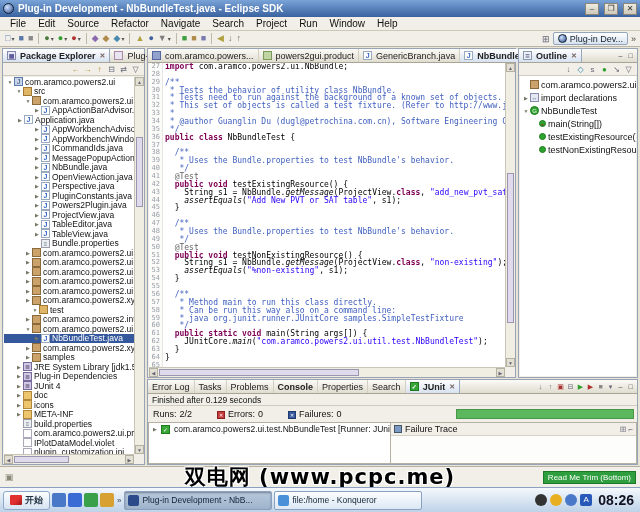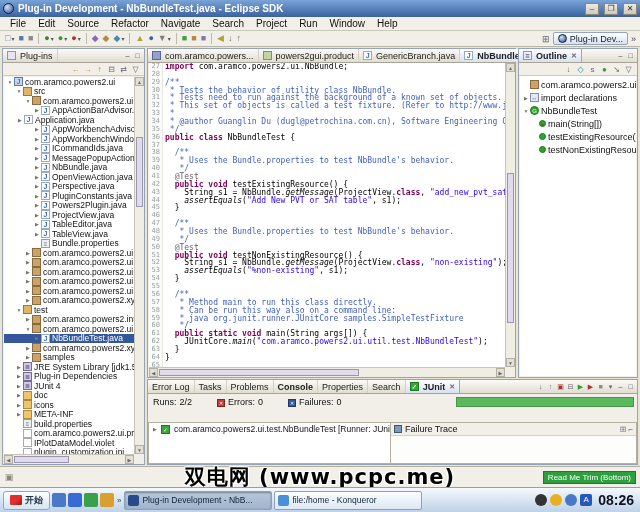--- a/index.html
+++ b/index.html
@@ -219,20 +219,25 @@
       <span class="persp-btn">
         <span class="app-icon" style="width:9px;height:9px"></span>
         <span>Plug-in Dev...</span>
       </span>
       <span class="persp-more">»</span>
     </span>
   </div>
 
   <div class="panel" id="pkg">
     <div class="vtabs" id="pkg-tabs">
+        <span class="vtab active">
+          <span class="ticn package-explorer-icon"></span>
+          <span>Package Explorer</span>
+          <span class="tab-close">✕</span>
+        </span>
         <span class="vtab">
           <span class="ticn plugins-icon"></span>
           <span>Plug-ins</span>
         </span>
         <span class="trim">
           <span>–</span>
           <span>□</span>
         </span>
       </div>
     <div class="viewbar" id="pkg-toolbar">
@@ -357,21 +362,21 @@
         <div class="trow" style="padding-left: 20px;">
           <span class="tarrow">▶</span>
           <span class="ticn package-icon"></span>
           <span>com.aramco.powers2.ui.wizards</span>
         </div>
         <div class="trow" style="padding-left: 20px;">
           <span class="tarrow">▶</span>
           <span class="ticn package-icon"></span>
           <span>com.aramco.powers2.xyplot.data</span>
         </div>
-        <div class="trow" style="padding-left: 11px;">
+        <div class="trow" style="padding-left: 27px;">
           <span class="tarrow">▼</span>
           <span class="ticn source-folder-icon"></span>
           <span>test</span>
         </div>
         <div class="trow" style="padding-left: 20px;">
           <span class="tarrow">▶</span>
           <span class="ticn package-icon"></span>
           <span>com.aramco.powers2.internal.ui</span>
         </div>
         <div class="trow" style="padding-left: 20px;">
@@ -620,20 +625,21 @@
           <span style="color: rgb(170, 51, 51);">▣</span>
           <span style="color: rgb(102, 102, 119);">⊟</span>
           <span style="color: rgb(47, 158, 47);">▶</span>
           <span style="color: rgb(176, 48, 48);">▶</span>
           <span style="color: rgb(136, 136, 136);">■</span>
           <span style="color: rgb(102, 102, 119);">▾</span>
           <span style="color: rgb(68, 68, 68);">–</span>
           <span style="color: rgb(68, 68, 68);">□</span>
         </span>
       </div>
+    <div class="bp-status">Finished after 0.129 seconds</div>
     <div class="bp-runs">
       <span class="runs-group">
         <span>Runs:</span>
         <span>2/2</span>
       </span>
       <span class="runs-group">
         <span class="err-icon">✕</span>
         <span>Errors:</span>
         <span>0</span>
       </span>

